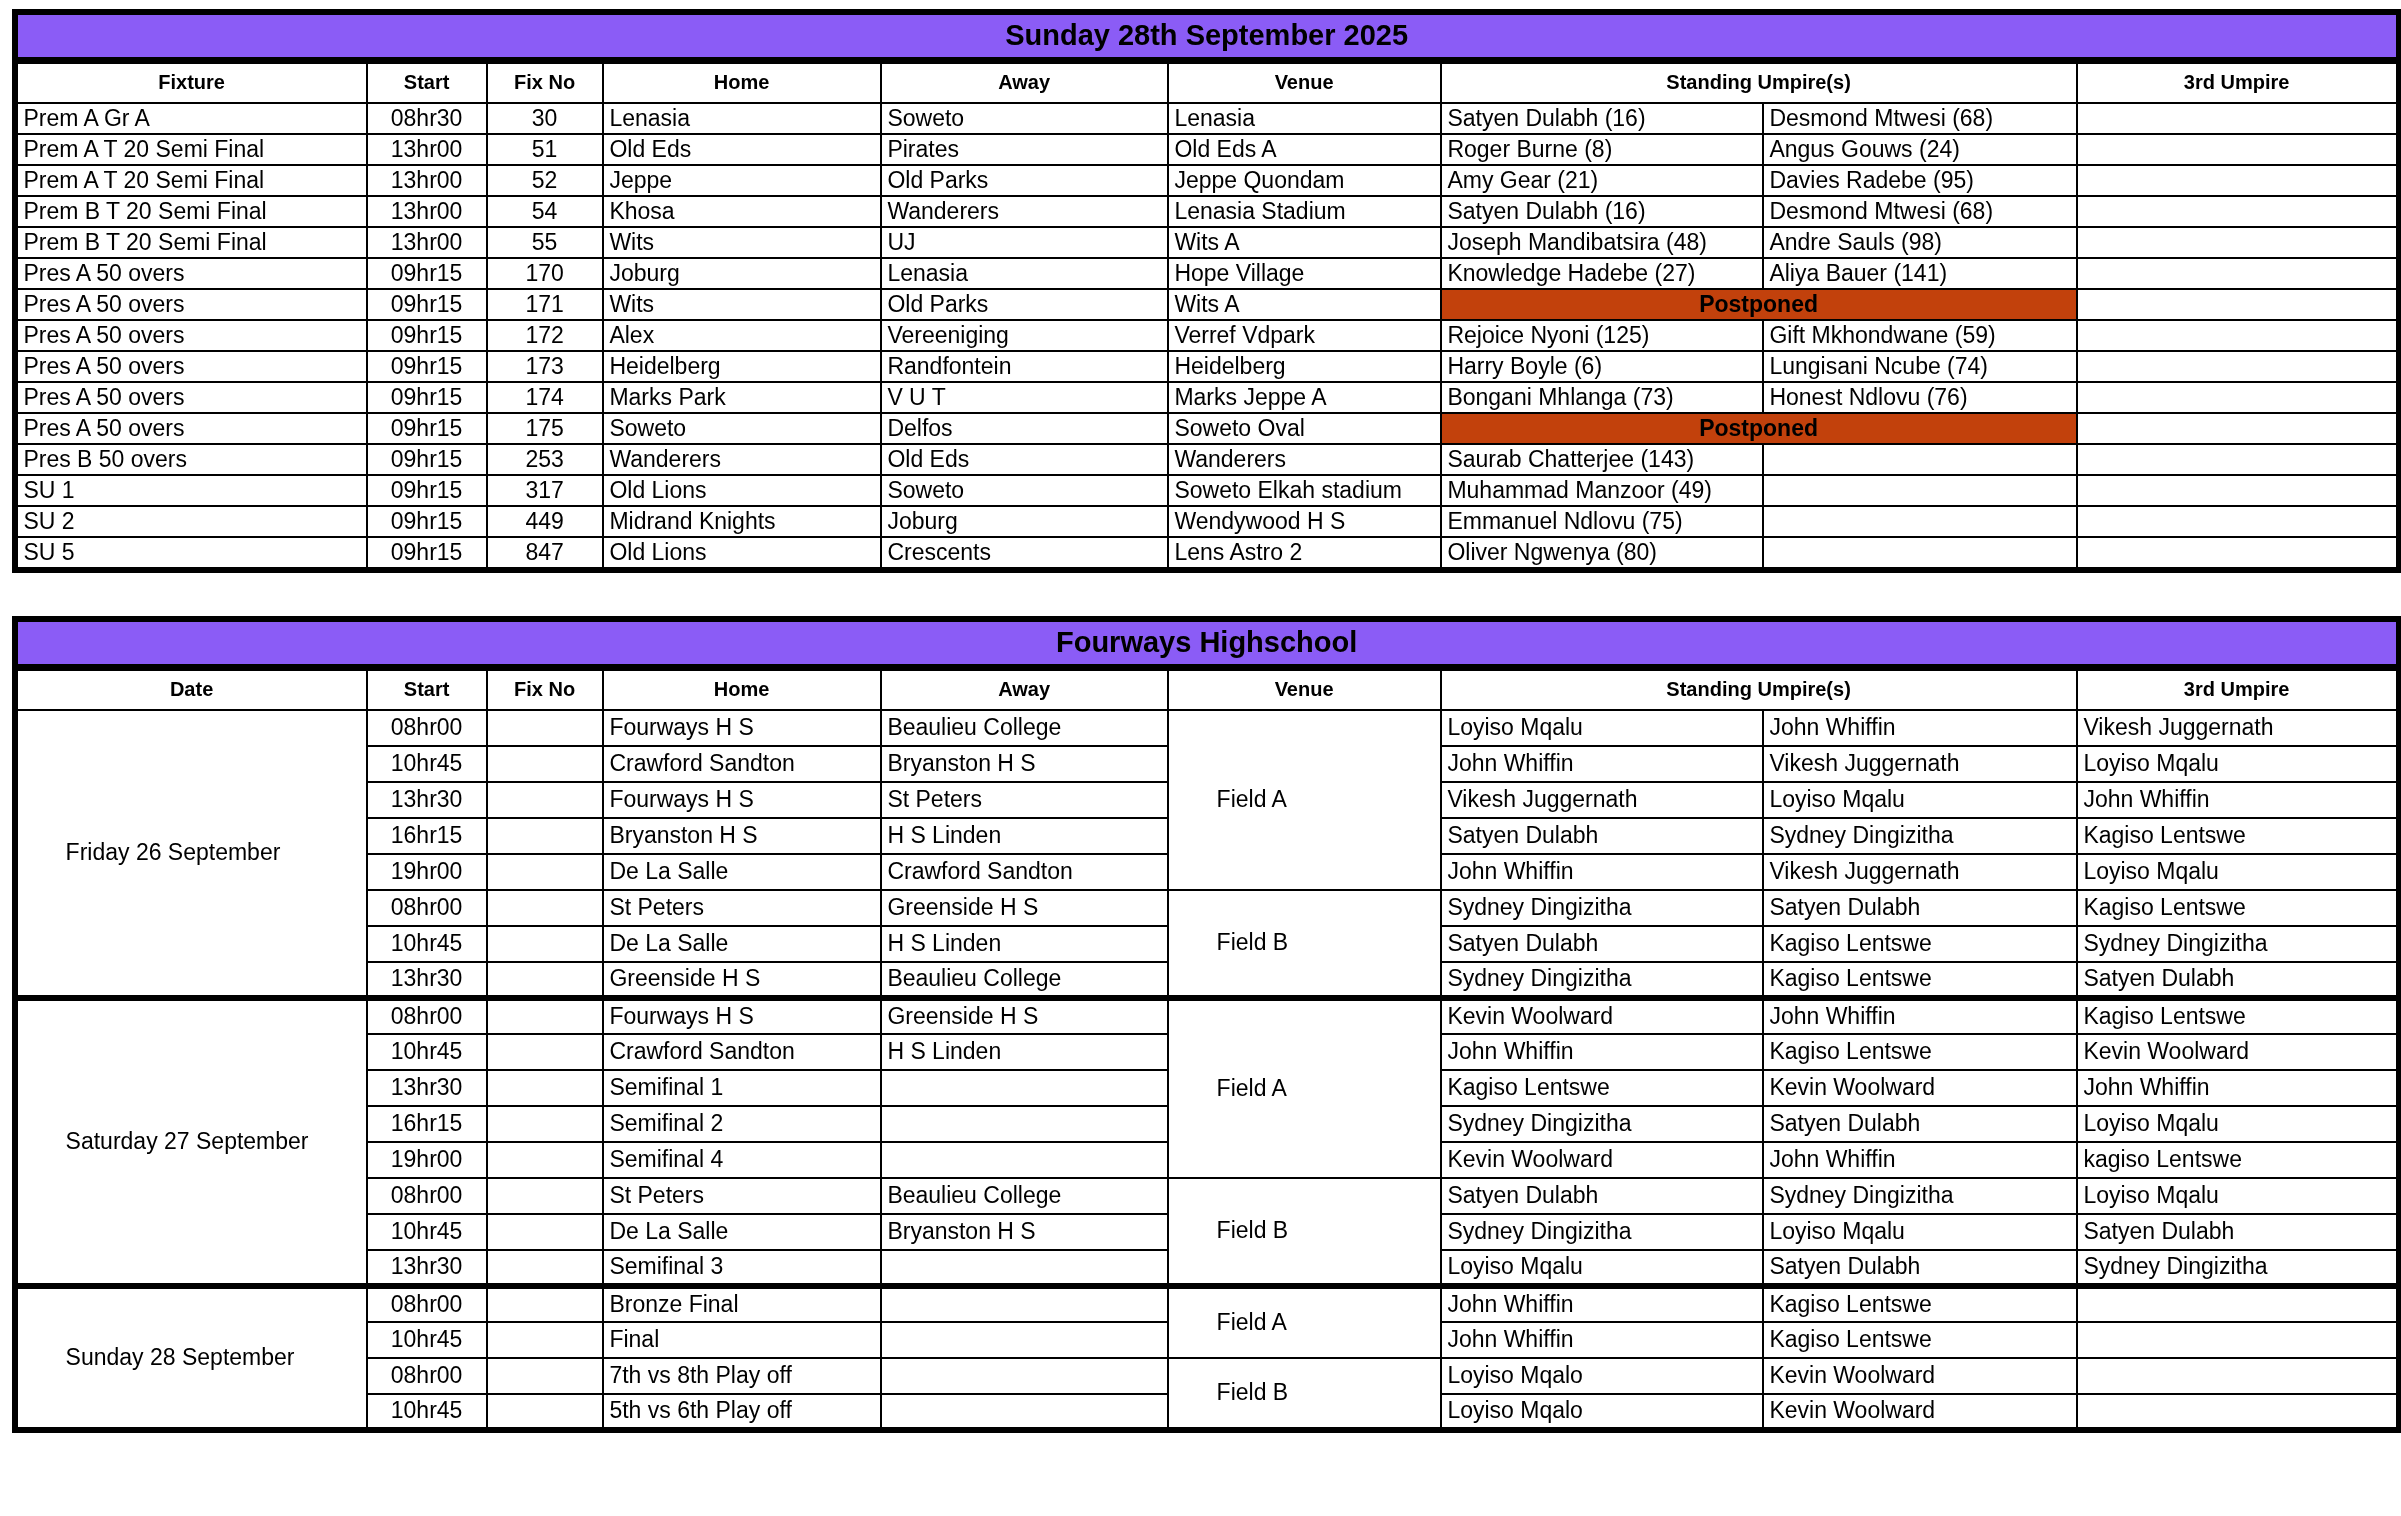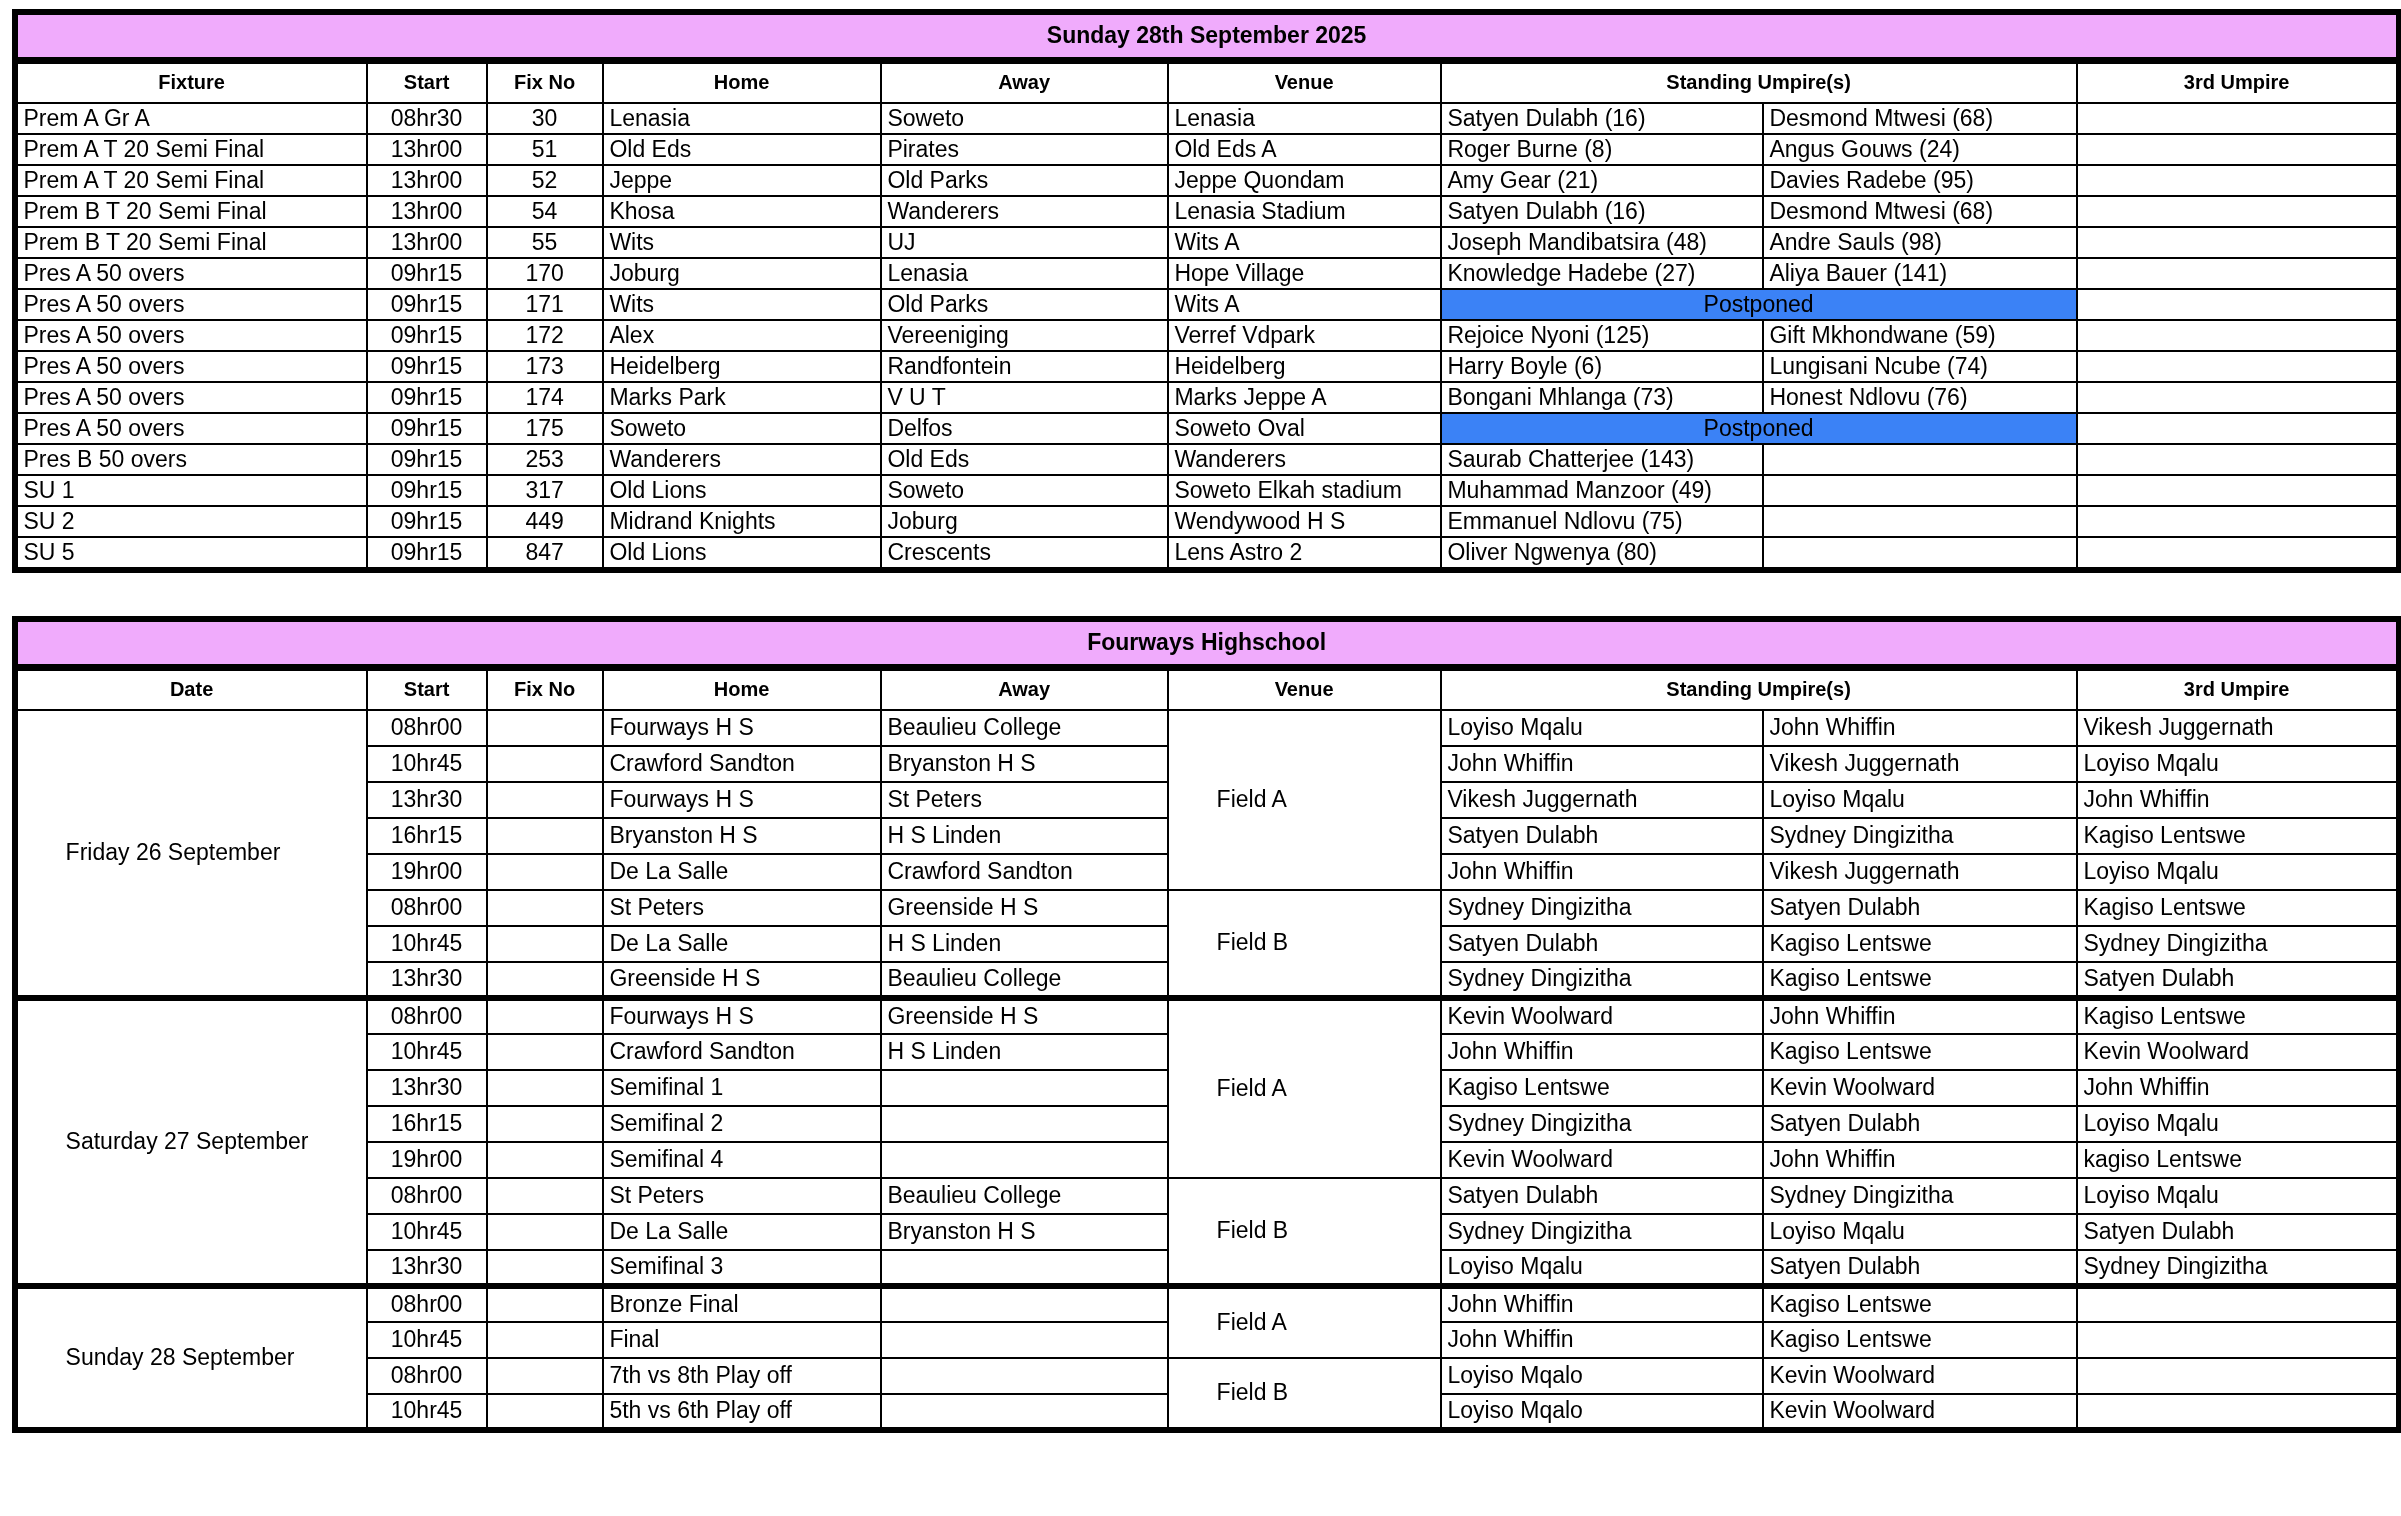--- a/index.html
+++ b/index.html
@@ -3,26 +3,26 @@
 <meta charset="utf-8">
 <style>
   html,body{margin:0;padding:0;background:#ffffff;}
   body{width:2401px;height:1516px;font-family:"Liberation Sans", sans-serif;color:#000;}
   .sheet{margin:8.7px 0 0 11.6px;}
   table{border-collapse:collapse;table-layout:fixed;width:2384px;border:6.4px solid #000;}
   td,th{border:2.9px solid #000;overflow:hidden;white-space:nowrap;vertical-align:middle;font-size:23px;}
   th{font-weight:bold;text-align:center;}
   .l{text-align:left;padding-left:5.8px;}
   .c{text-align:center;}
-  tr.titlebar th{background:#f0abfc;font-size:23px;height:40px;border-bottom-width:7px;}
+  tr.titlebar th{background:#8b5cf6;font-size:29px;height:40px;border-bottom-width:7px;}
   tr.hdr th{height:36px;font-size:20px;}
   #t1 tr.data{height:29px;}
   #t2 tr.data{height:36px;}
   #t2{margin-top:43px;}
-  td.postponed{background:#3b82f6;font-weight:normal;font-size:23px;}
+  td.postponed{background:#c2410c;font-weight:bold;font-size:23px;}
   tr.day td{border-top-width:6.4px;}
   td.datecell,td.venuecell{vertical-align:middle;padding-left:48px;}
 </style>
 </head>
 <body>
 
 <div class="sheet">
 
 <table id="t1">
 <colgroup>

